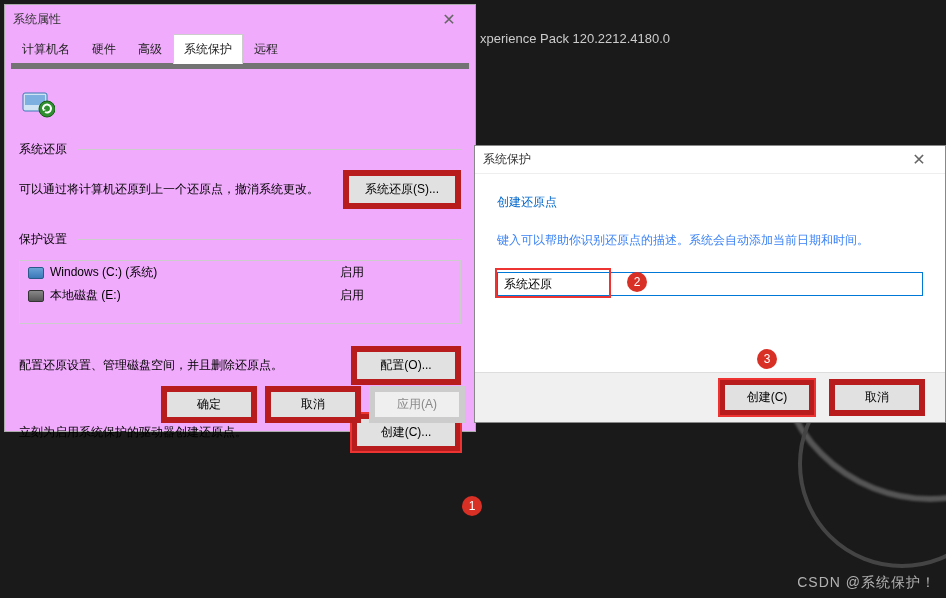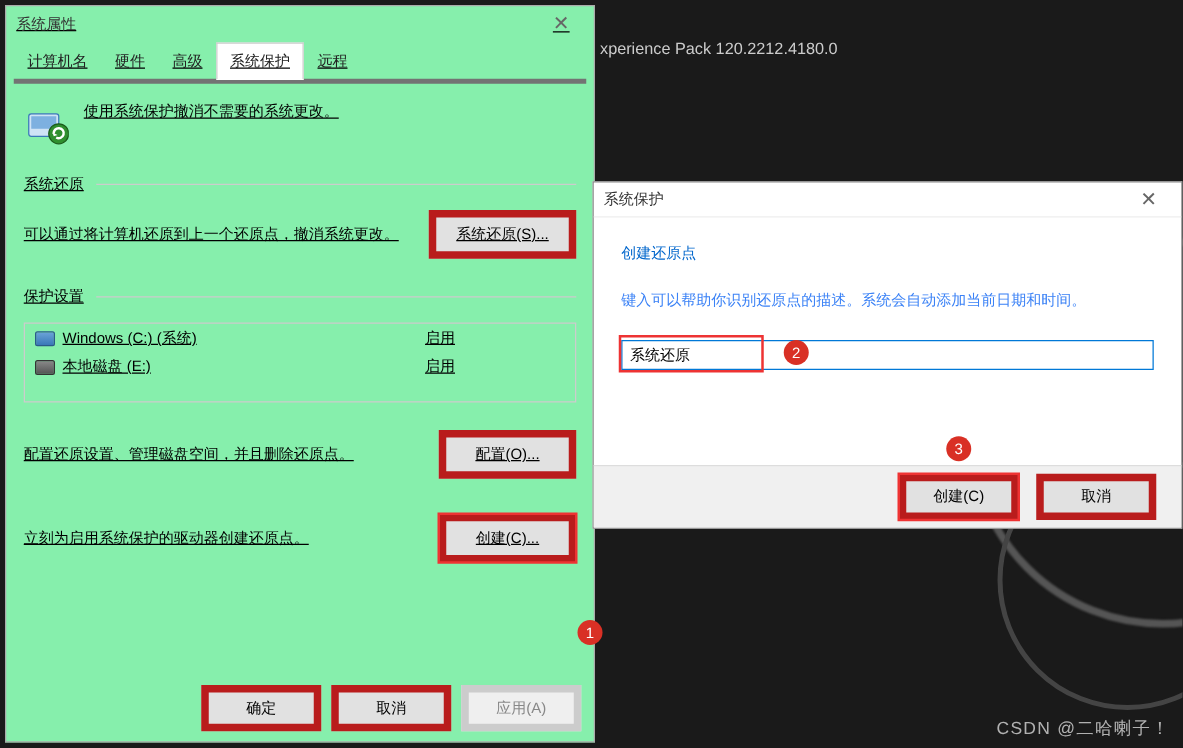--- a/index.html
+++ b/index.html
@@ -6,26 +6,26 @@
 body { width: 946px; height: 598px; background: #1a1a1a; position: relative; overflow: hidden; }
 
 
 .bg-art { position: absolute; right: 0; top: 130px; width: 200px; height: 440px; }
 .bg-art::before { content:""; position:absolute; width:300px; height:300px; border:6px solid #555; border-radius:50%; right:-140px; top:60px; filter: blur(1px);}
 .bg-art::after { content:""; position:absolute; width:200px; height:200px; border:4px solid #444; border-radius:50%; right:-60px; top:230px;}
 
 .bg-text { position:absolute; top:31px; left:480px; color:#ccc; font-size:13px; }
 
 
-.dlg1 { position:absolute; left:4px; top:4px; width:472px; height:590px; background:#86efac; border:1px solid #aaa;text-decoration:underline; }
+.dlg1 { position:absolute; left:4px; top:4px; width:472px; height:428px; background:#f0abfc; border:1px solid #aaa; }
 .titlebar { height:28px; display:flex; align-items:center; padding:0 8px; justify-content:space-between; color:#333; }
 .titlebar .title { font-size:12px; }
 .close-x { width:36px; height:22px; display:flex; align-items:center; justify-content:center; color:#666; font-size:16px; font-family:Arial; }
 
-.tabs { display:flex; border-bottom:4px solid #737373; margin:0 6px; }
+.tabs { display:flex; border-bottom:6px solid #737373; margin:0 6px; }
 .tab { padding:6px 10px 5px; border:1px solid transparent; border-bottom:none; color:#222; position:relative; top:1px; }
 .tab.active { border-color:#ccc; background:#fff; border-bottom:1px solid #fff; }
 
 .tabpanel { padding:14px 14px 10px 14px; }
 .intro-row { display:flex; align-items:flex-start; gap:12px; margin-bottom:22px; }
 .shield-icon { width:36px; height:36px; }
 .shield-icon svg { width:36px; height:36px; }
 
 .section { margin-bottom:22px; }
 .section-title { display:flex; align-items:center; gap:10px; margin-bottom:12px; }
@@ -92,21 +92,20 @@
     <div class="intro-row">
       <div class="shield-icon">
         <svg viewBox="0 0 36 36">
             <rect x="4" y="10" width="24" height="18" rx="2" fill="#cfe3f5" stroke="#3a78b8"></rect>
             <rect x="6" y="12" width="20" height="10" fill="#7db0e0"></rect>
             <circle cx="28" cy="26" r="8" fill="#2f8f2f" stroke="#1a5a1a"></circle>
             <path d="M24 26 a4 4 0 1 1 2 3" fill="none" stroke="#fff" stroke-width="2"></path>
             <path d="M23 25 l1 3 l3 -1" fill="#fff"></path>
           </svg>
       </div>
-      <div>使用系统保护撤消不需要的系统更改。</div>
     </div>
 
     <div class="section">
       <div class="section-title">
         <span>系统还原</span>
         <div class="hr"></div>
       </div>
       <div class="restore-row">
         <div class="restore-text">可以通过将计算机还原到上一个还原点，撤消系统更改。</div>
         <div class="btn big">系统还原(S)...</div>
@@ -172,13 +171,13 @@
   </div>
   <div class="dlg2-footer">
     <div style="position:relative;">
       <div class="callout" style="left:38px; top:-30px;">3</div>
       <div class="btn redbox">创建(C)</div>
     </div>
     <div class="btn">取消</div>
   </div>
 </div>
 
-<div class="watermark">CSDN @二哈喇子！</div>
+<div class="watermark">CSDN @系统保护！</div>
 
 </body></html>

